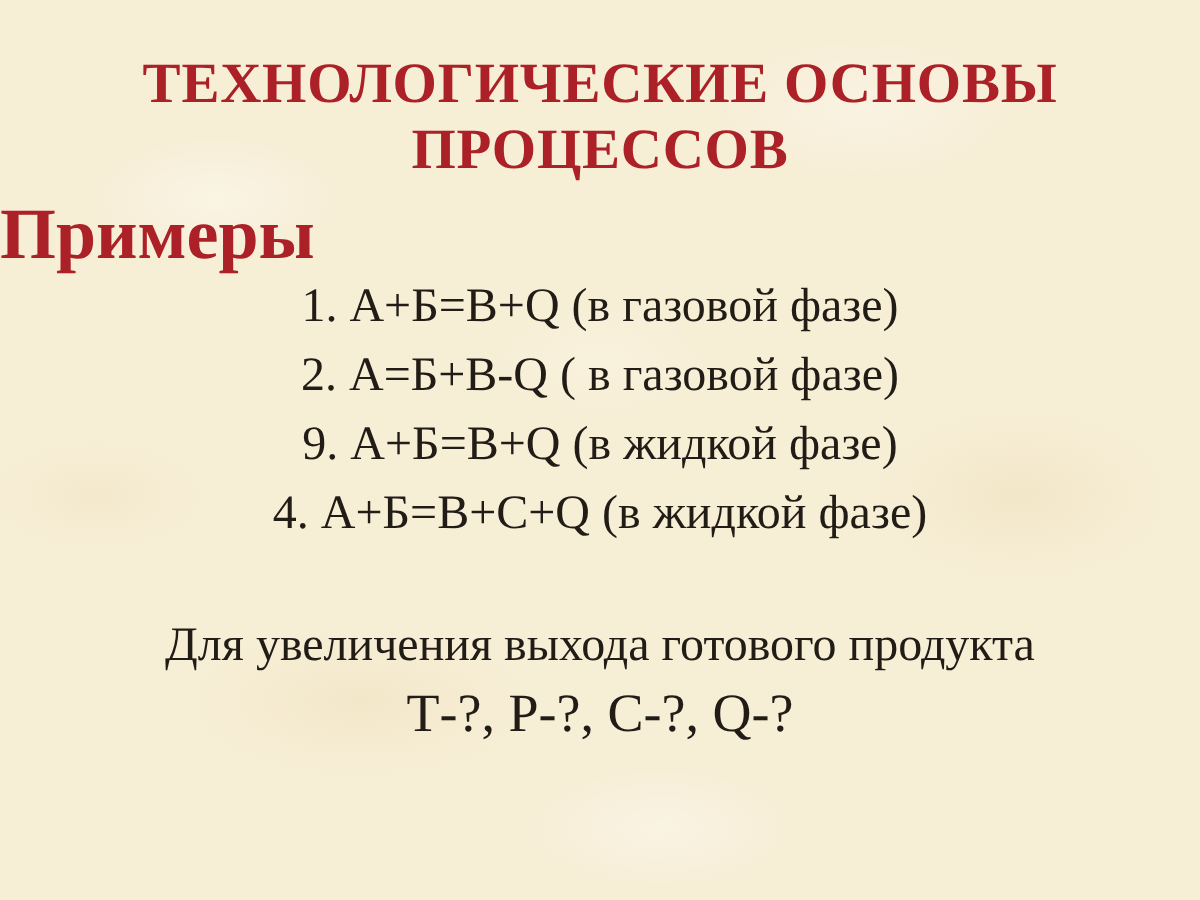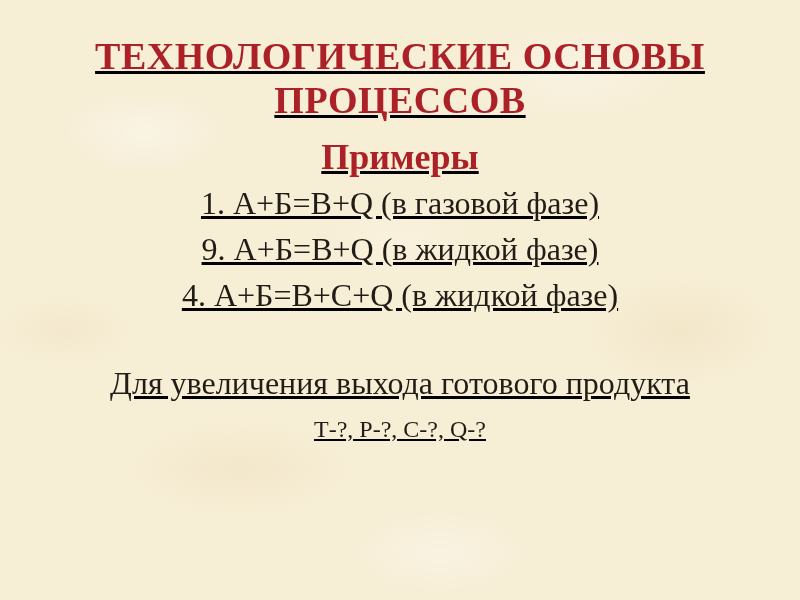--- a/index.html
+++ b/index.html
@@ -19,72 +19,72 @@
     background-color: var(--bg);
     
     background-image:
       radial-gradient(ellipse 120px 60px at 18% 22%, rgba(255,255,255,0.35), rgba(255,255,255,0) 70%),
       radial-gradient(ellipse 150px 70px at 72% 12%, rgba(255,255,255,0.28), rgba(255,255,255,0) 70%),
       radial-gradient(ellipse 140px 80px at 85% 55%, rgba(232,214,170,0.30), rgba(232,214,170,0) 70%),
       radial-gradient(ellipse 160px 70px at 30% 78%, rgba(232,214,170,0.28), rgba(232,214,170,0) 70%),
       radial-gradient(ellipse 130px 60px at 55% 92%, rgba(255,255,255,0.30), rgba(255,255,255,0) 70%),
       radial-gradient(ellipse 100px 50px at 8% 55%, rgba(236,220,182,0.30), rgba(236,220,182,0) 70%),
       radial-gradient(ellipse 110px 55px at 50% 40%, rgba(255,252,240,0.25), rgba(255,252,240,0) 70%);
-    text-decoration: underline;
   }
   .title {
     padding-top: 34px;
     margin: 0 auto;
     max-width: 660px;
     text-align: center;
     font-size: 38px;
     line-height: 44px;
     font-weight: bold;
     color: var(--accent);
     letter-spacing: 0.5px;
   }
   .examples-heading {
     margin-top: 12px;
-    text-align: center;
-    font-size: 36px;
+    text-align: left;
+    font-size: 48px;
     line-height: 46px;
     font-weight: bold;
     color: var(--accent);
   }
   .examples-list { text-align: center; }
   .example-item {
     font-size: 32px;
     line-height: 46px;
     color: var(--ink);
   }
   .conclusion {
     margin-top: 42px;
     text-align: center;
     font-size: 32px;
     line-height: 46px;
     color: var(--ink);
   }
   .question {
     text-align: center;
-    font-size: 24px;
+    font-size: 36px;
     line-height: 46px;
     color: var(--ink);
   }
 </style>
 </head>
 <body>
 
 <div class="slide">
 
   <div class="title">ТЕХНОЛОГИЧЕСКИЕ ОСНОВЫ ПРОЦЕССОВ</div>
 
   <div class="examples-heading">Примеры</div>
 
   <div class="examples-list">
     <div class="example-item">1. А+Б=В+Q (в газовой фазе)</div>
+    <div class="example-item">2. А=Б+В-Q ( в газовой фазе)</div>
     <div class="example-item">9. А+Б=В+Q (в жидкой фазе)</div>
     <div class="example-item">4. А+Б=В+С+Q (в жидкой фазе)</div>
   </div>
 
   <div class="conclusion">Для увеличения выхода готового продукта</div>
 
   <div class="question">Т-?, Р-?, С-?, Q-?</div>
 
 </div>
 

